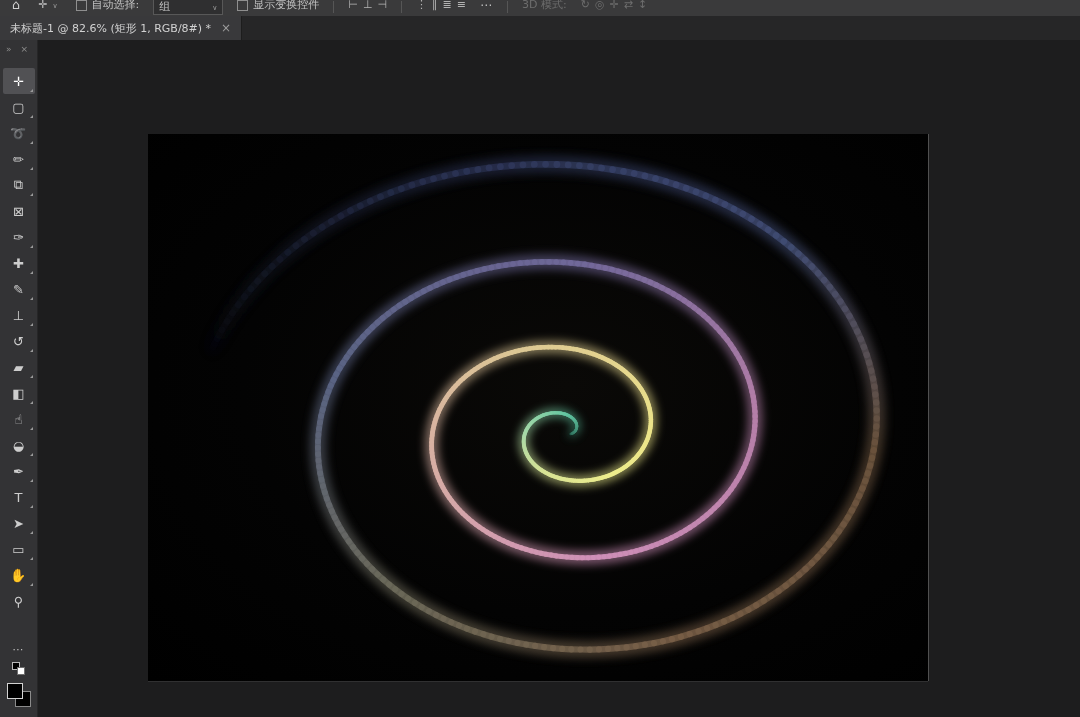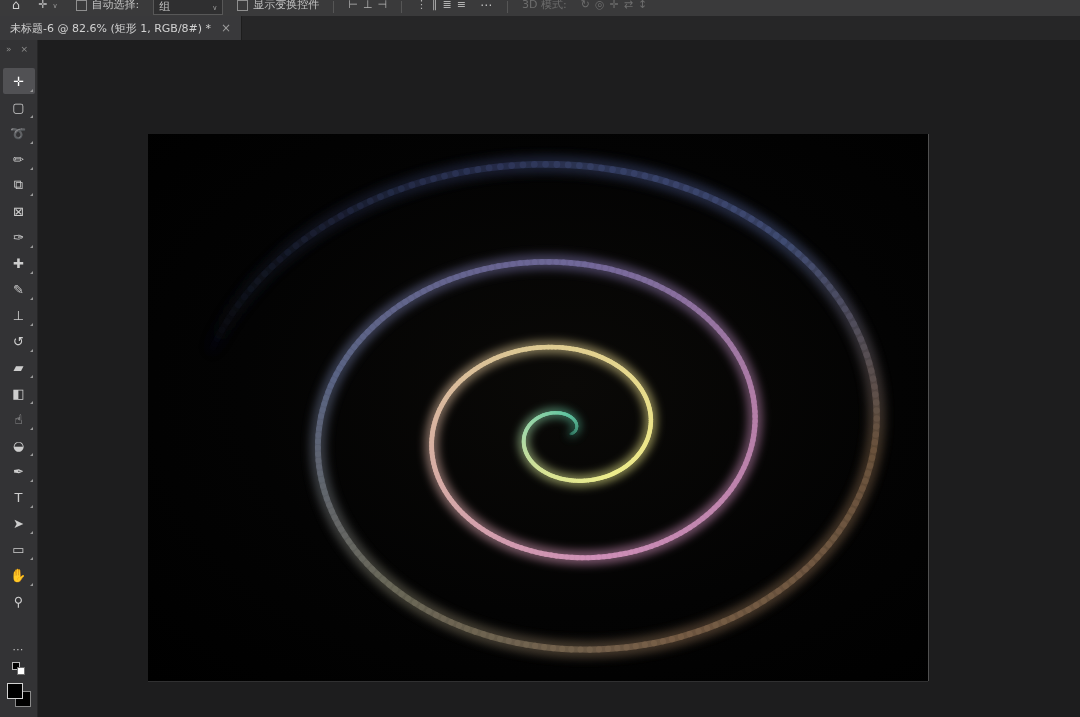--- a/index.html
+++ b/index.html
@@ -118,21 +118,21 @@
       <span class="obar-ic">↻</span>
       <span class="obar-ic">◎</span>
       <span class="obar-ic">✛</span>
       <span class="obar-ic">⇄</span>
       <span class="obar-ic">↕</span>
     </span>
 </div>
 
 <div class="tab-bar">
   <div class="doc-tab">
-    <span>未标题-6 @ 82.6% (矩形 1, RGB/8#) *</span>
+    <span>未标题-1 @ 82.6% (矩形 1, RGB/8#) *</span>
     <span class="tab-close">×</span>
   </div>
 </div>
 
 <div class="tools-panel">
   <div class="panel-header">
     <span>»</span>
     <span>×</span>
   </div>
   <div class="tools-list" id="tools-list">

